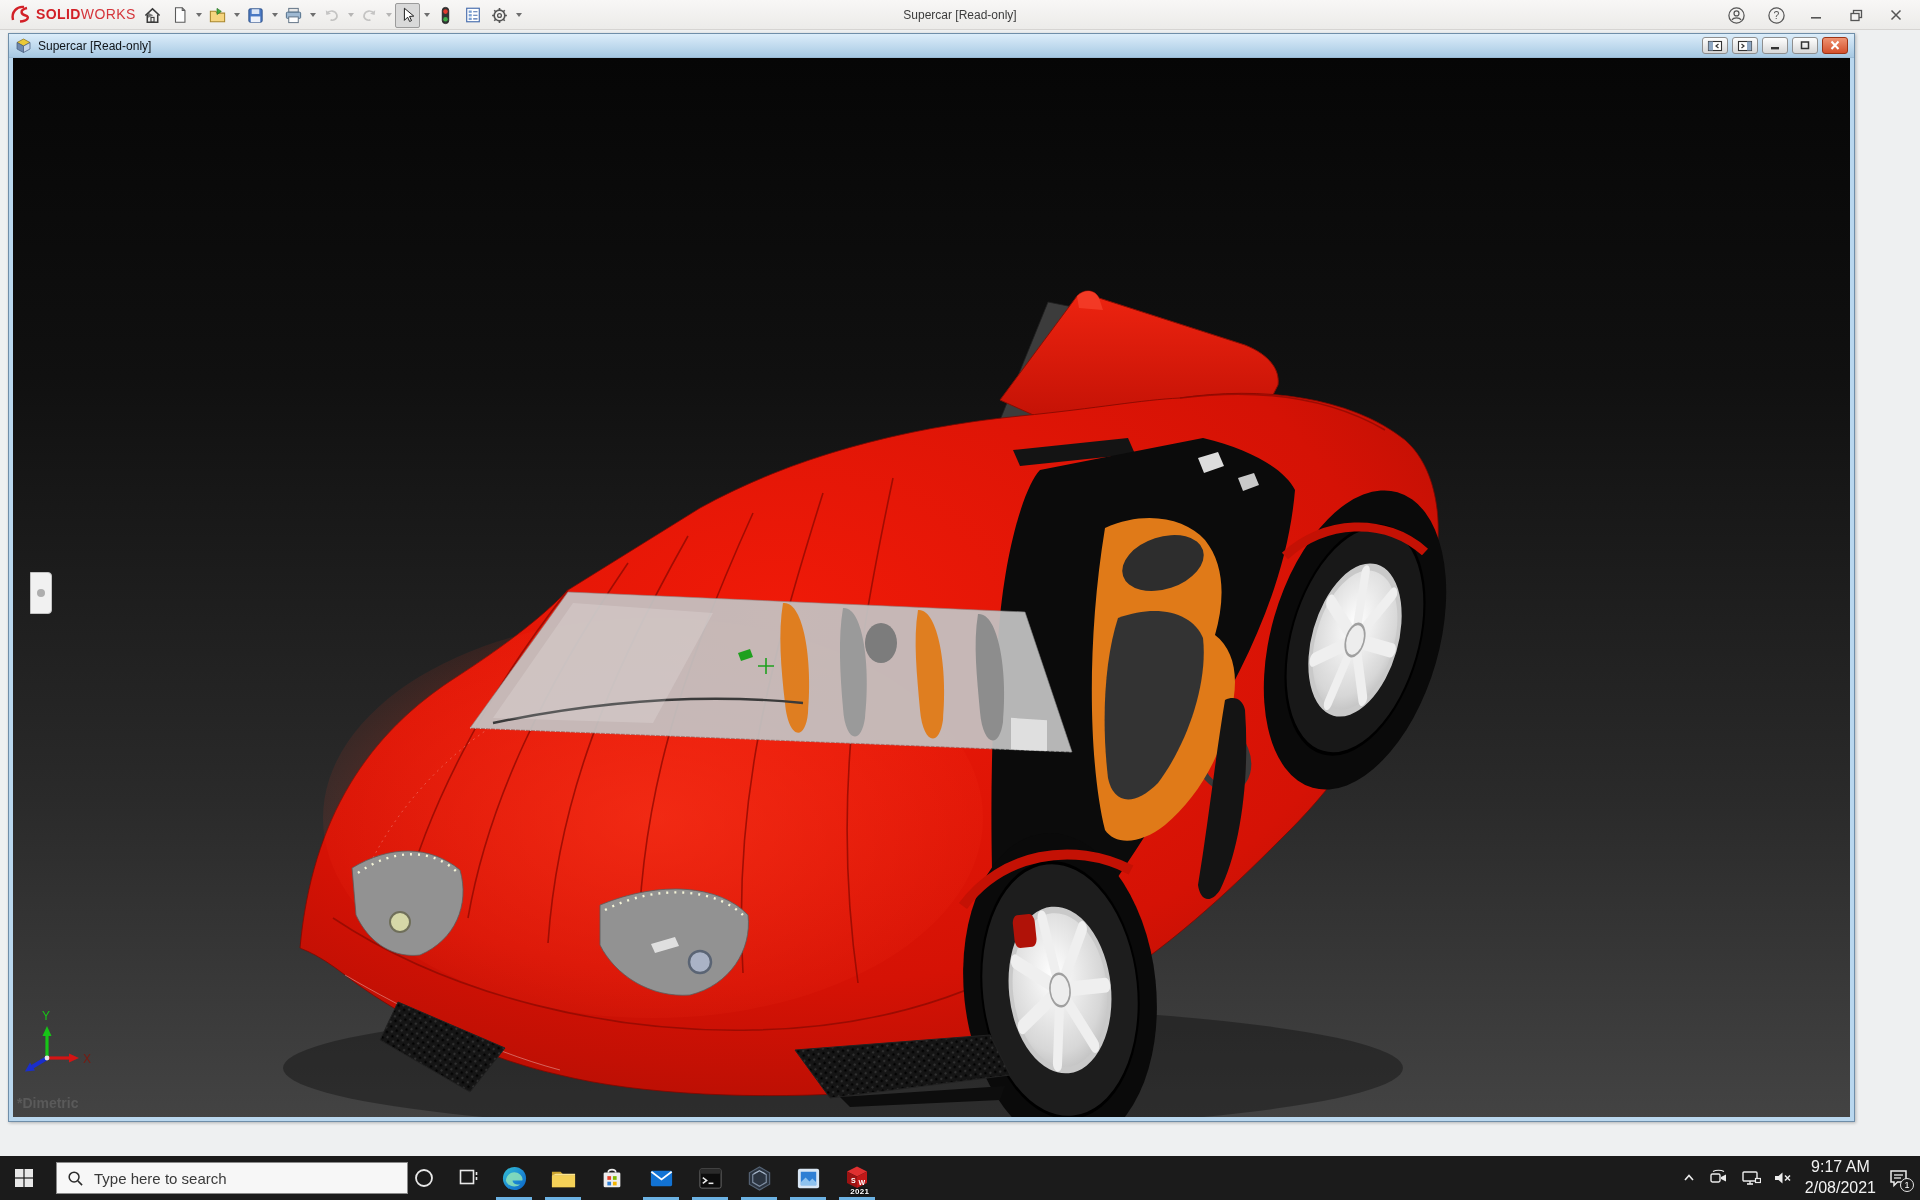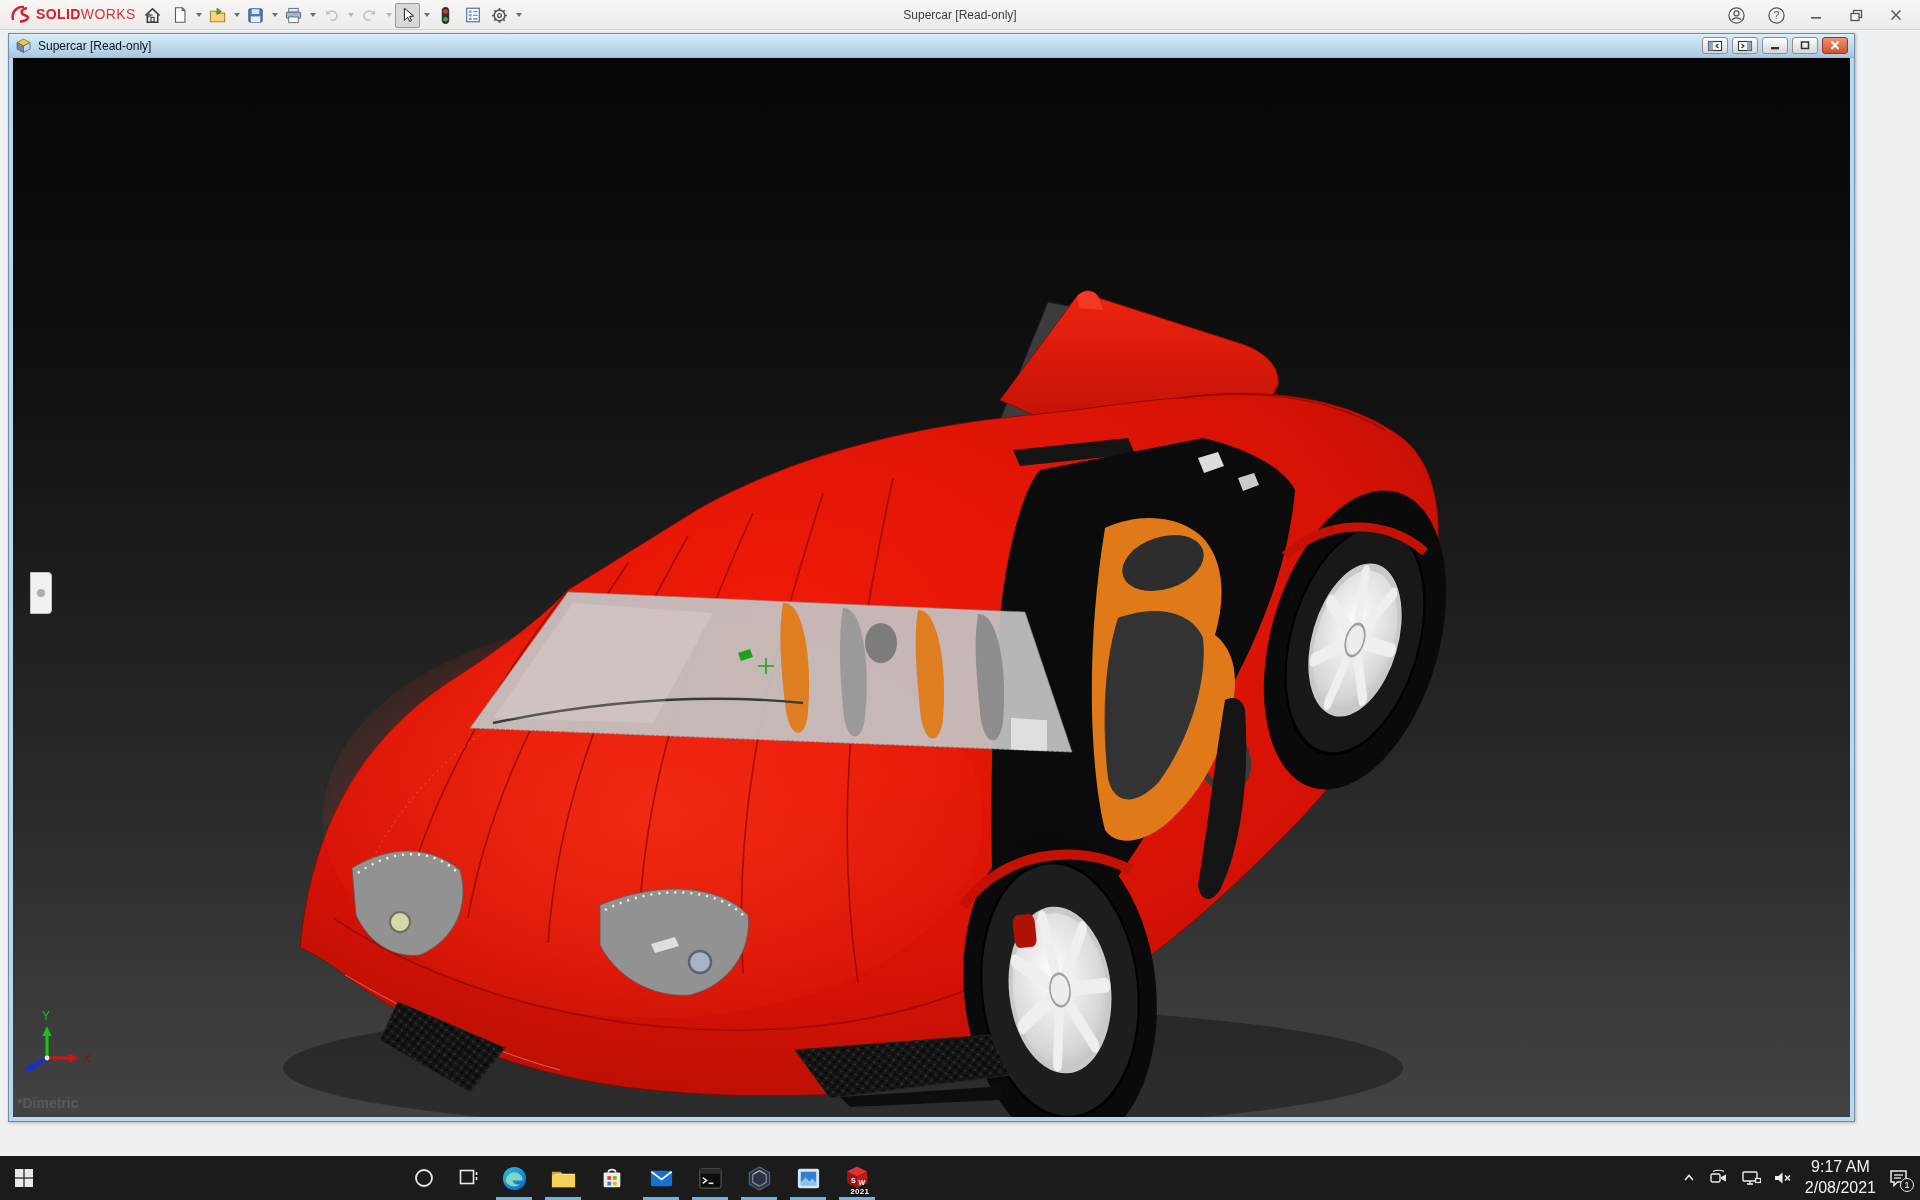--- a/index.html
+++ b/index.html
@@ -437,20 +437,27 @@
 
 <div class="taskbar">
   <div class="start">
     <svg width="20" height="20" viewBox="0 0 20 20">
       <rect x="1" y="1" width="8.4" height="8.4" fill="#e8e8e8"></rect>
         <rect x="10.6" y="1" width="8.4" height="8.4" fill="#e8e8e8"></rect>
       <rect x="1" y="10.6" width="8.4" height="8.4" fill="#e8e8e8"></rect>
         <rect x="10.6" y="10.6" width="8.4" height="8.4" fill="#e8e8e8"></rect>
     </svg>
   </div>
+  <div class="searchbox">
+    <svg width="17" height="17" viewBox="0 0 18 18">
+      <circle cx="7.5" cy="7.5" r="5.2" fill="none" stroke="#2c2c2c" stroke-width="1.6"></circle>
+      <line x1="11.5" y1="11.5" x2="16" y2="16" stroke="#2c2c2c" stroke-width="1.6"></line>
+    </svg>
+    <input type="text" placeholder="Type here to search" style="">
+  </div>
   <div class="tbicon" style="left:401px">
     <svg width="22" height="22" viewBox="0 0 22 22">
       <circle cx="11" cy="11" r="8" fill="none" stroke="#e9e9e9" stroke-width="1.8"></circle>
     </svg>
   </div>
   <div class="tbicon" style="left:445px">
     <svg width="22" height="22" viewBox="0 0 22 22">
       <rect x="3.5" y="3.5" width="13" height="13" fill="none" stroke="#e9e9e9" stroke-width="1.6"></rect>
       <line x1="19.5" y1="5" x2="19.5" y2="8" stroke="#e9e9e9" stroke-width="1.6"></line>
       <line x1="19.5" y1="10" x2="19.5" y2="13" stroke="#e9e9e9" stroke-width="1.6"></line>

